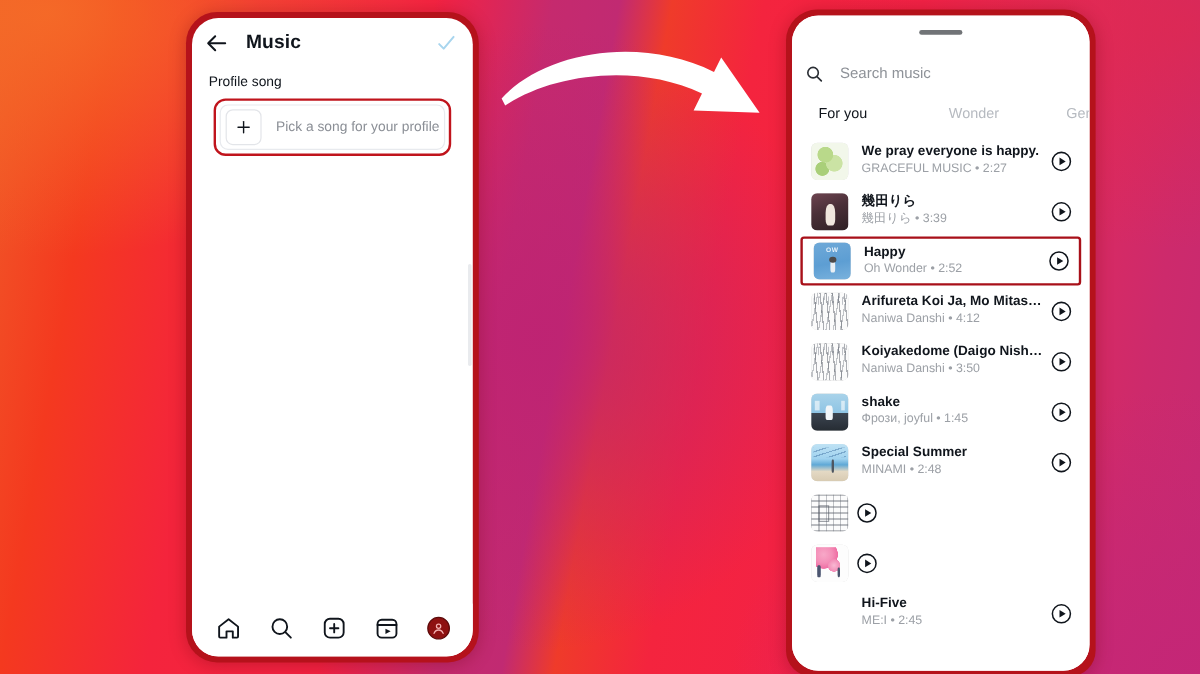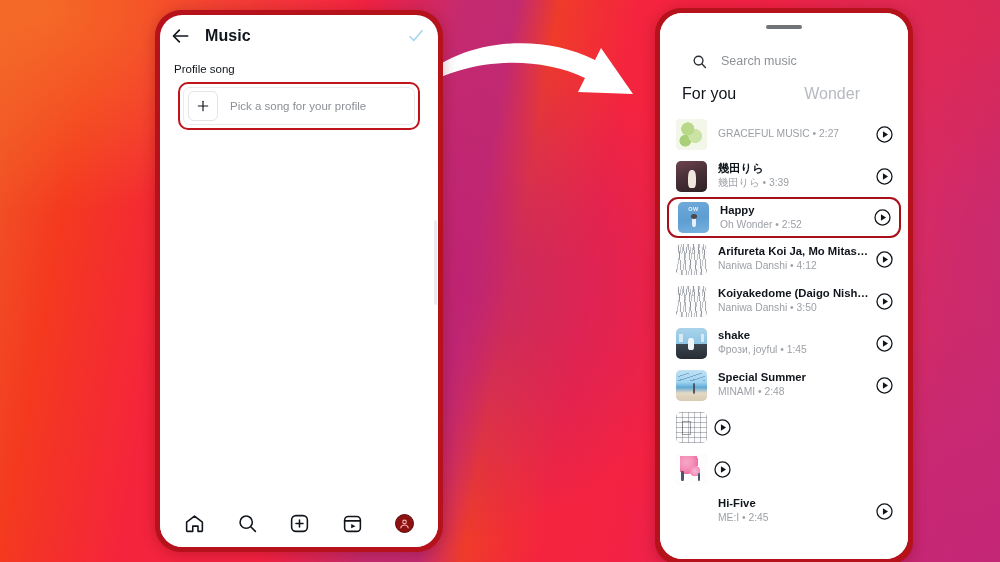--- a/index.html
+++ b/index.html
@@ -47,21 +47,21 @@
     overflow: hidden;
     box-shadow: 0 2px 14px rgba(100,0,10,.30);
   }
   .phone-screen {
     width: 100%; height: 100%;
     background: #ffffff;
     border-radius: 22px;
     overflow: hidden;
     position: relative;
   }
-  #phone-left  { left: 155px; top: 10px;  width: 288px; height: 542px; }
+  #phone-left  { left: 155px; top: 10px;  width: 244px; height: 542px; }
   #phone-right { left: 655px; top: 8px;   width: 258px; height: 556px; border-radius: 26px 26px 22px 22px; }
 
   
   .lp-header {
     height: 42px; display: flex; align-items: center;
     padding: 0 13px 0 11px;
   }
   .back-arrow { width: 20px; height: 20px; flex: 0 0 auto; }
   .lp-title {
     font-size: 16px; font-weight: 700; color: #10151c;
@@ -123,48 +123,48 @@
 
   
   .rp-inner { width: 100%; height: 100%; position: relative; overflow: hidden; background:#fff; }
   .drag-handle {
     width: 36px; height: 4px; border-radius: 3px;
     background: #717477;
     margin: 12px auto 0;
   }
   .search-row {
     display: flex; align-items: center;
-    height: 34px; margin-top: 15px; padding-left: 32px;
+    height: 34px; margin-top: 15px; padding-left: 11px;
   }
   .search-ic { width: 15px; height: 15px; flex: 0 0 auto; }
   .search-placeholder { font-size: 12.5px; color: #8e9298; margin-left: 14px; }
 
   .tabs-row {
     display: flex; align-items: center;
     height: 28px; padding: 0 22px 0 22px;
     margin-top: 2px;
   }
-  .tab { font-size: 16px; color: #b6bac0; }
+  .tab { font-size: 12px; color: #b6bac0; }
   .tab.active { color: #10151c; font-weight: 400; }
   .tab:nth-child(1) { flex: 0 0 auto; }
   .tab:nth-child(2) { margin-left: 68px; }
   .tab:nth-child(3) { margin-left: 56px; }
 
   .song-list { padding-top: 5px; }
   .song-row {
     display: flex; align-items: center;
     height: 42px;
     padding: 0 14px 0 16px;
     position: relative;
   }
   .song-row.highlight {
     margin: 0 7px;
     padding: 0 7px 0 9px;
     border: 2.4px solid #a81019;
-    border-radius: 11px;
+    border-radius: 3px;
     height: 41px;
   }
   .thumb {
     width: 31px; height: 31px; border-radius: 5px;
     flex: 0 0 auto; overflow: hidden; position: relative;
     background: #dedede;
   }
   .song-meta { margin-left: 11px; flex: 1 1 auto; min-width: 0; }
   .song-title {
     font-size: 11.3px; font-weight: 700; color: #10151c;
@@ -270,20 +270,21 @@
         <div class="tab">Genres</div>
       </div>
 
       <div class="song-list" id="song-list">
           <div class="song-row">
             <div class="thumb">
               <div style="position:absolute;inset:0;background:#f2f7ea"></div>
               <div style="position:absolute;inset:0;background:radial-gradient(circle at 38% 32%,#b9d98a 0%,#b9d98a 22%,transparent 24%),radial-gradient(circle at 62% 55%,#cbe3a4 0%,#cbe3a4 26%,transparent 28%),radial-gradient(circle at 30% 70%,#a9cf79 0%,#a9cf79 18%,transparent 20%)"></div>
             </div>
             <div class="song-meta">
+              <div class="song-title">We pray everyone is happy.</div>
               <div class="song-sub">GRACEFUL MUSIC • 2:27</div>
             </div>
             <div class="play-btn"><svg viewBox="0 0 24 24" width="19" height="19" fill="none" stroke="#10151c" stroke-width="1.6">
                 <circle cx="12" cy="12" r="9.5"></circle>
                 <polygon points="10,8 16.5,12 10,16" fill="#10151c" stroke="none"></polygon>
               </svg></div>
           </div>
           <div class="song-row">
             <div class="thumb">
               <div style="position:absolute;inset:0;background:linear-gradient(160deg,#6d4450 0%,#4a3038 45%,#2e2024 100%)"></div>

